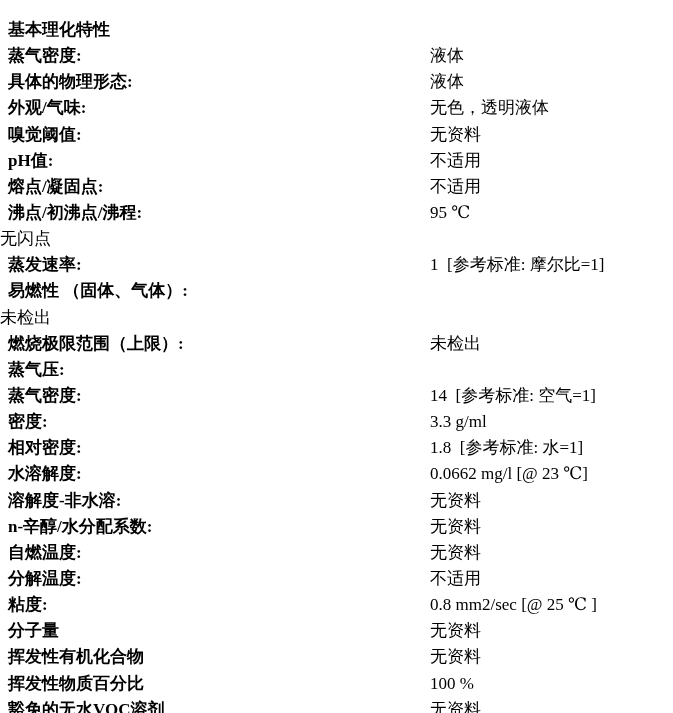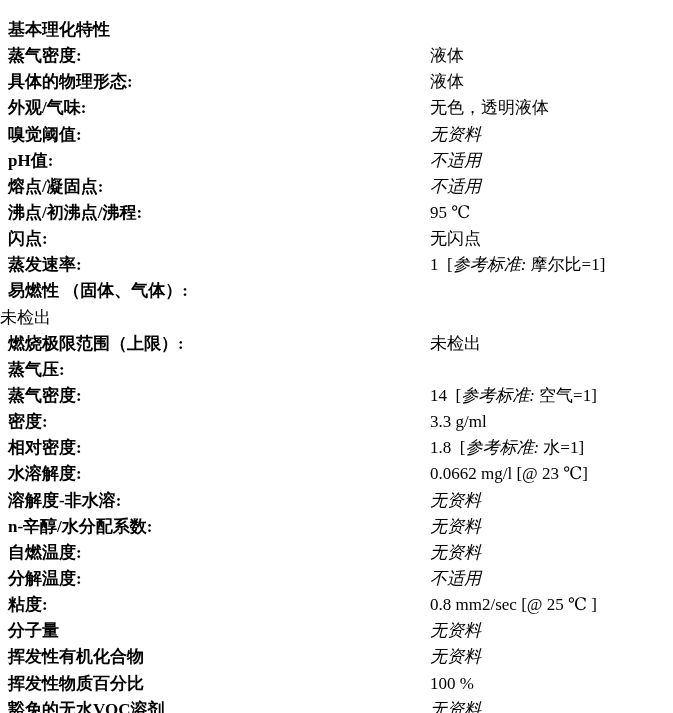--- a/index.html
+++ b/index.html
@@ -33,21 +33,20 @@
     overflow: hidden;
     box-sizing: border-box;
   }
   .value {
     flex: 1;
     white-space: pre;
     font-weight: 400;
     overflow: hidden;
   }
   .it {
-    font-style: italic;
   }
   .section-title-row .label {
     font-weight: 700;
   }
 </style>
 </head>
 <body>
 
 <div class="doc">
   <div class="row section-title-row">
@@ -77,21 +76,20 @@
       </div>
       <div class="row">
         <span class="label">熔点/凝固点:</span>
         <span class="value"><span class="it">不适用</span></span>
       </div>
       <div class="row">
         <span class="label">沸点/初沸点/沸程:</span>
         <span class="value"><span>95 ℃</span></span>
       </div>
       <div class="row">
-        <span class="label">闪点:</span>
         <span class="value"><span>无闪点</span></span>
       </div>
       <div class="row">
         <span class="label">蒸发速率:</span>
         <span class="value"><span>1  [</span><span class="it">参考标准:</span><span> 摩尔比=1]</span></span>
       </div>
       <div class="row">
         <span class="label">易燃性 （固体、气体）:</span>
         <span class="value"></span>
       </div>

